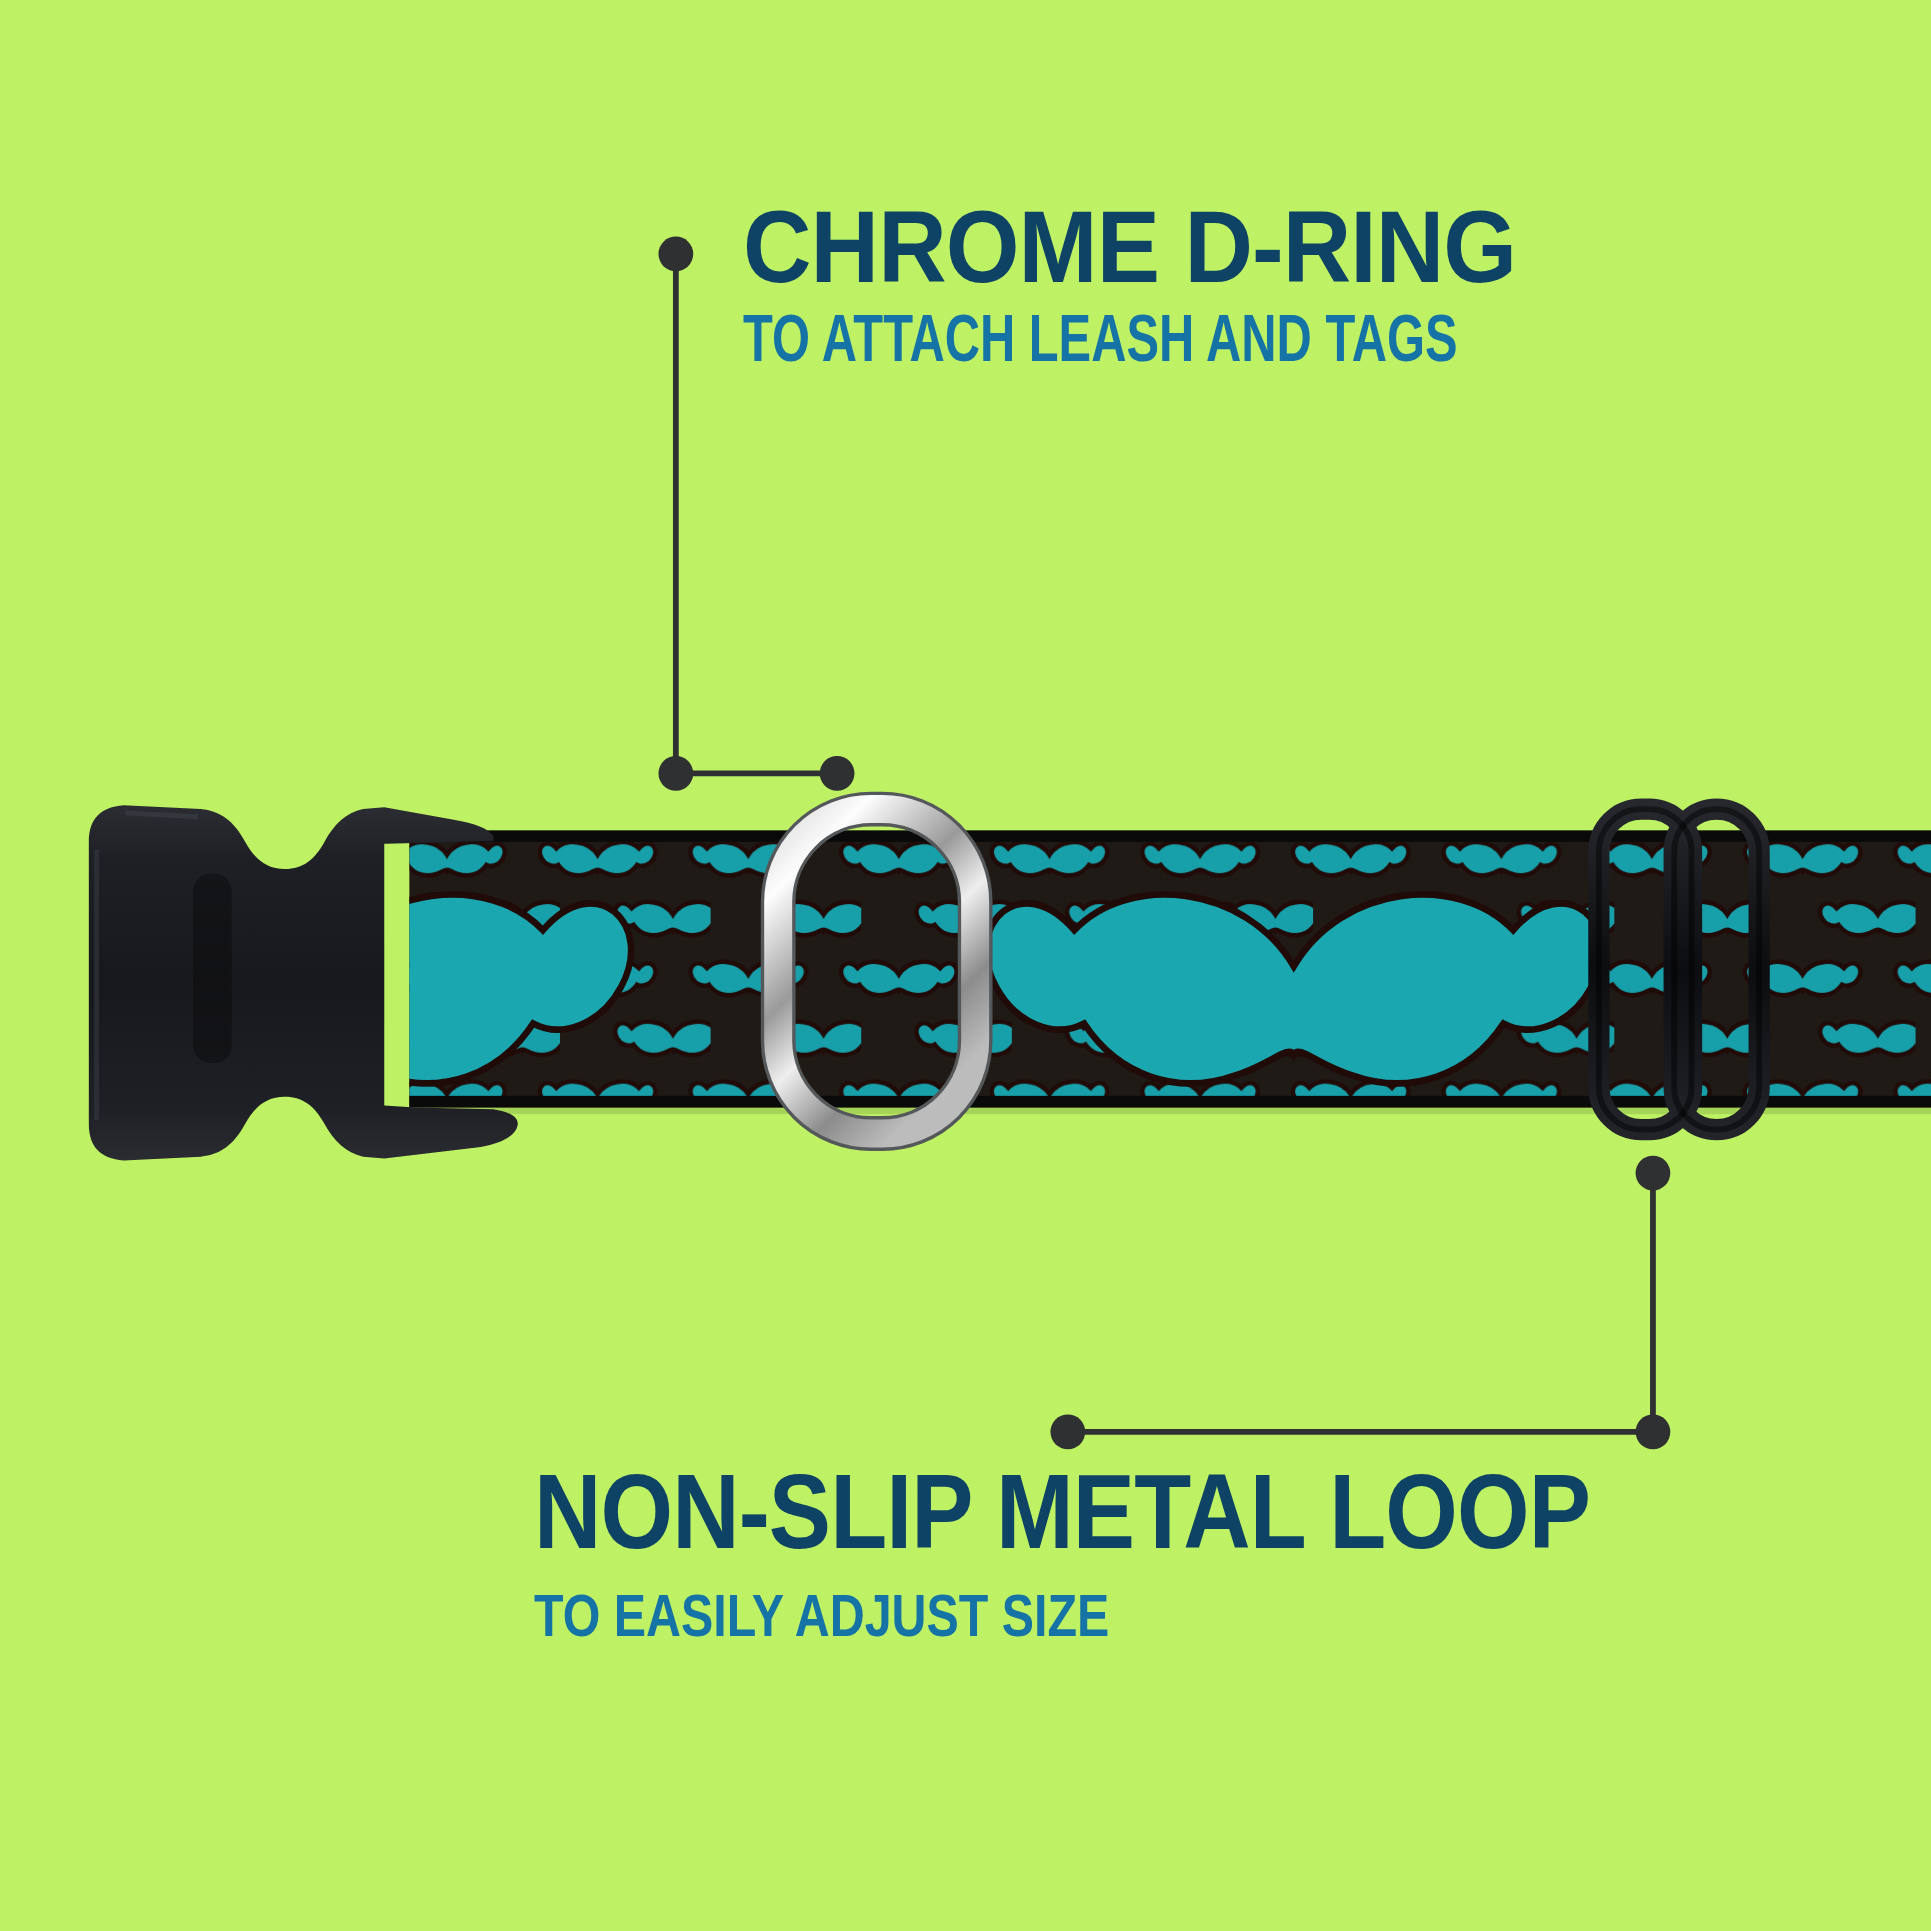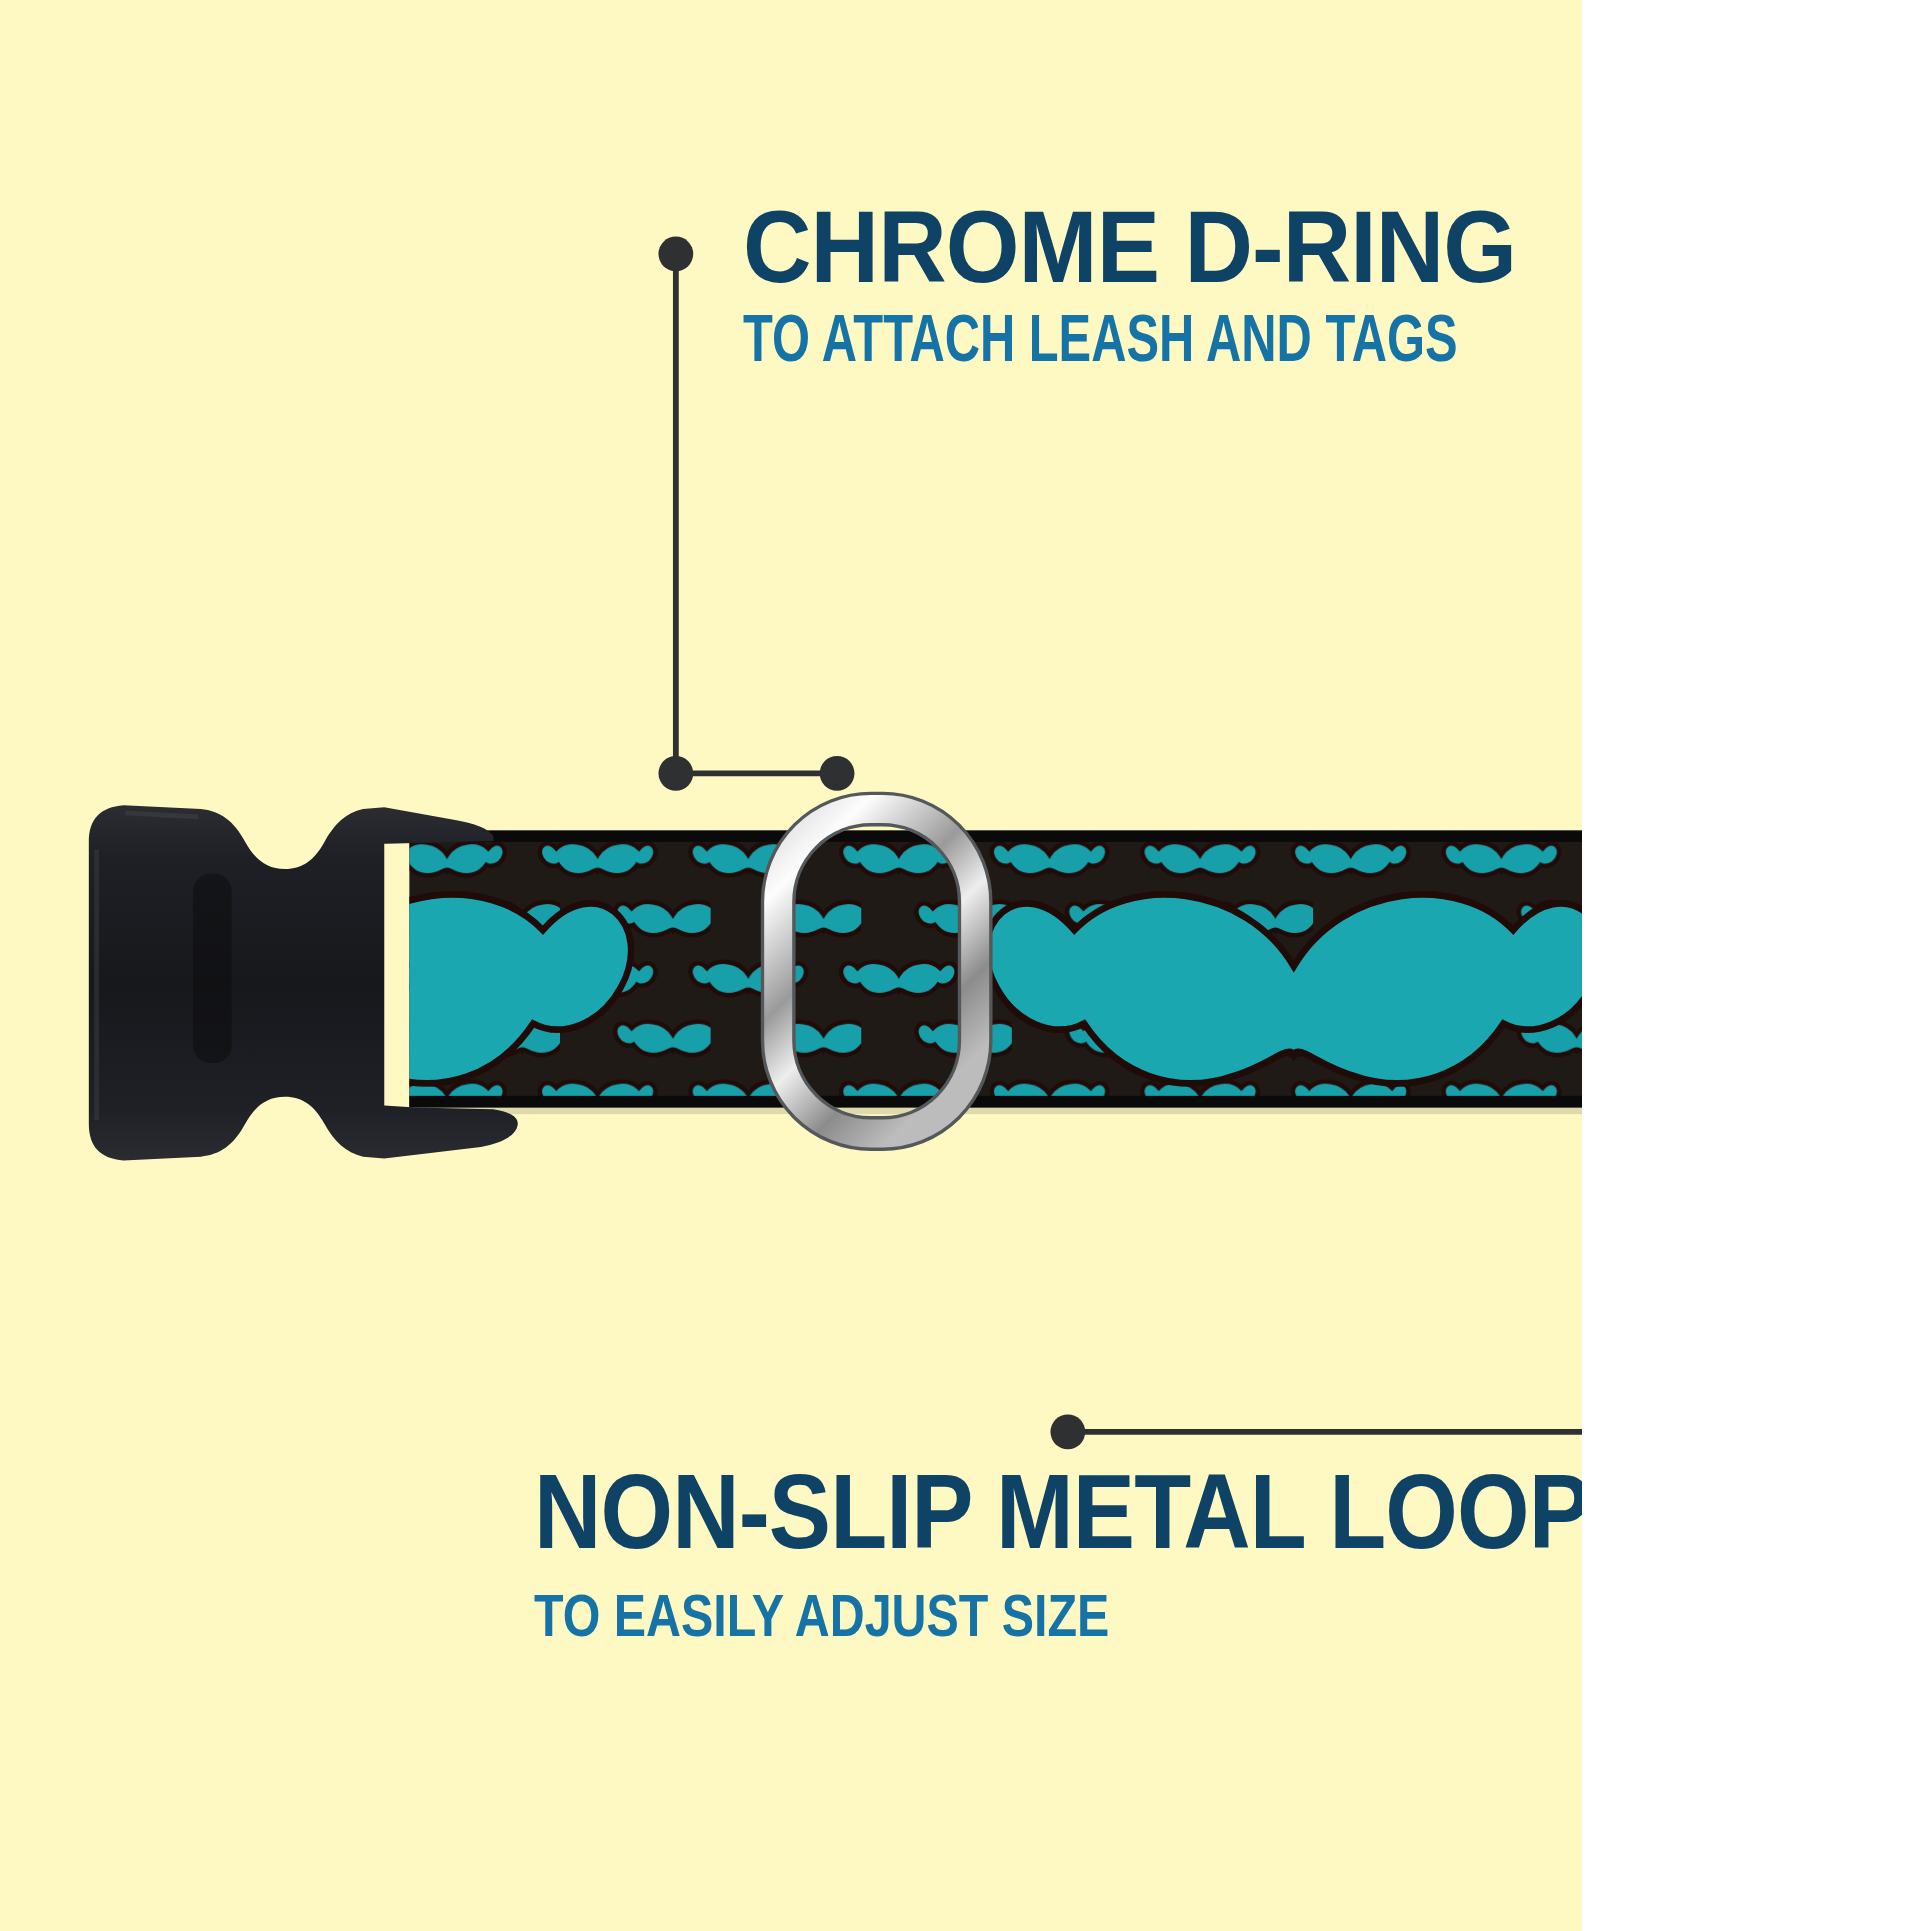--- a/index.html
+++ b/index.html
@@ -1,17 +1,17 @@
 <!DOCTYPE html>
 <html><head>
 <meta charset="utf-8">
 <style>
   html,body{margin:0;padding:0;background:#ffffff;}
   .stage{
-    position:relative;width:1582px;height:1931px;background:#fef9c3;overflow:hidden;
+    position:relative;width:1931px;height:1931px;background:#bef264;overflow:hidden;
     font-family:"Liberation Sans",sans-serif;
   }
   .stage svg{position:absolute;left:0;top:0;}
   .callout-title{
     position:absolute;line-height:1;font-weight:700;color:#0e4366;
     transform-origin:0 0;white-space:nowrap;letter-spacing:-1px;
   }
   .callout-sub{
     position:absolute;line-height:1;font-weight:700;color:#1573a6;
     transform-origin:0 0;white-space:nowrap;letter-spacing:0px;

